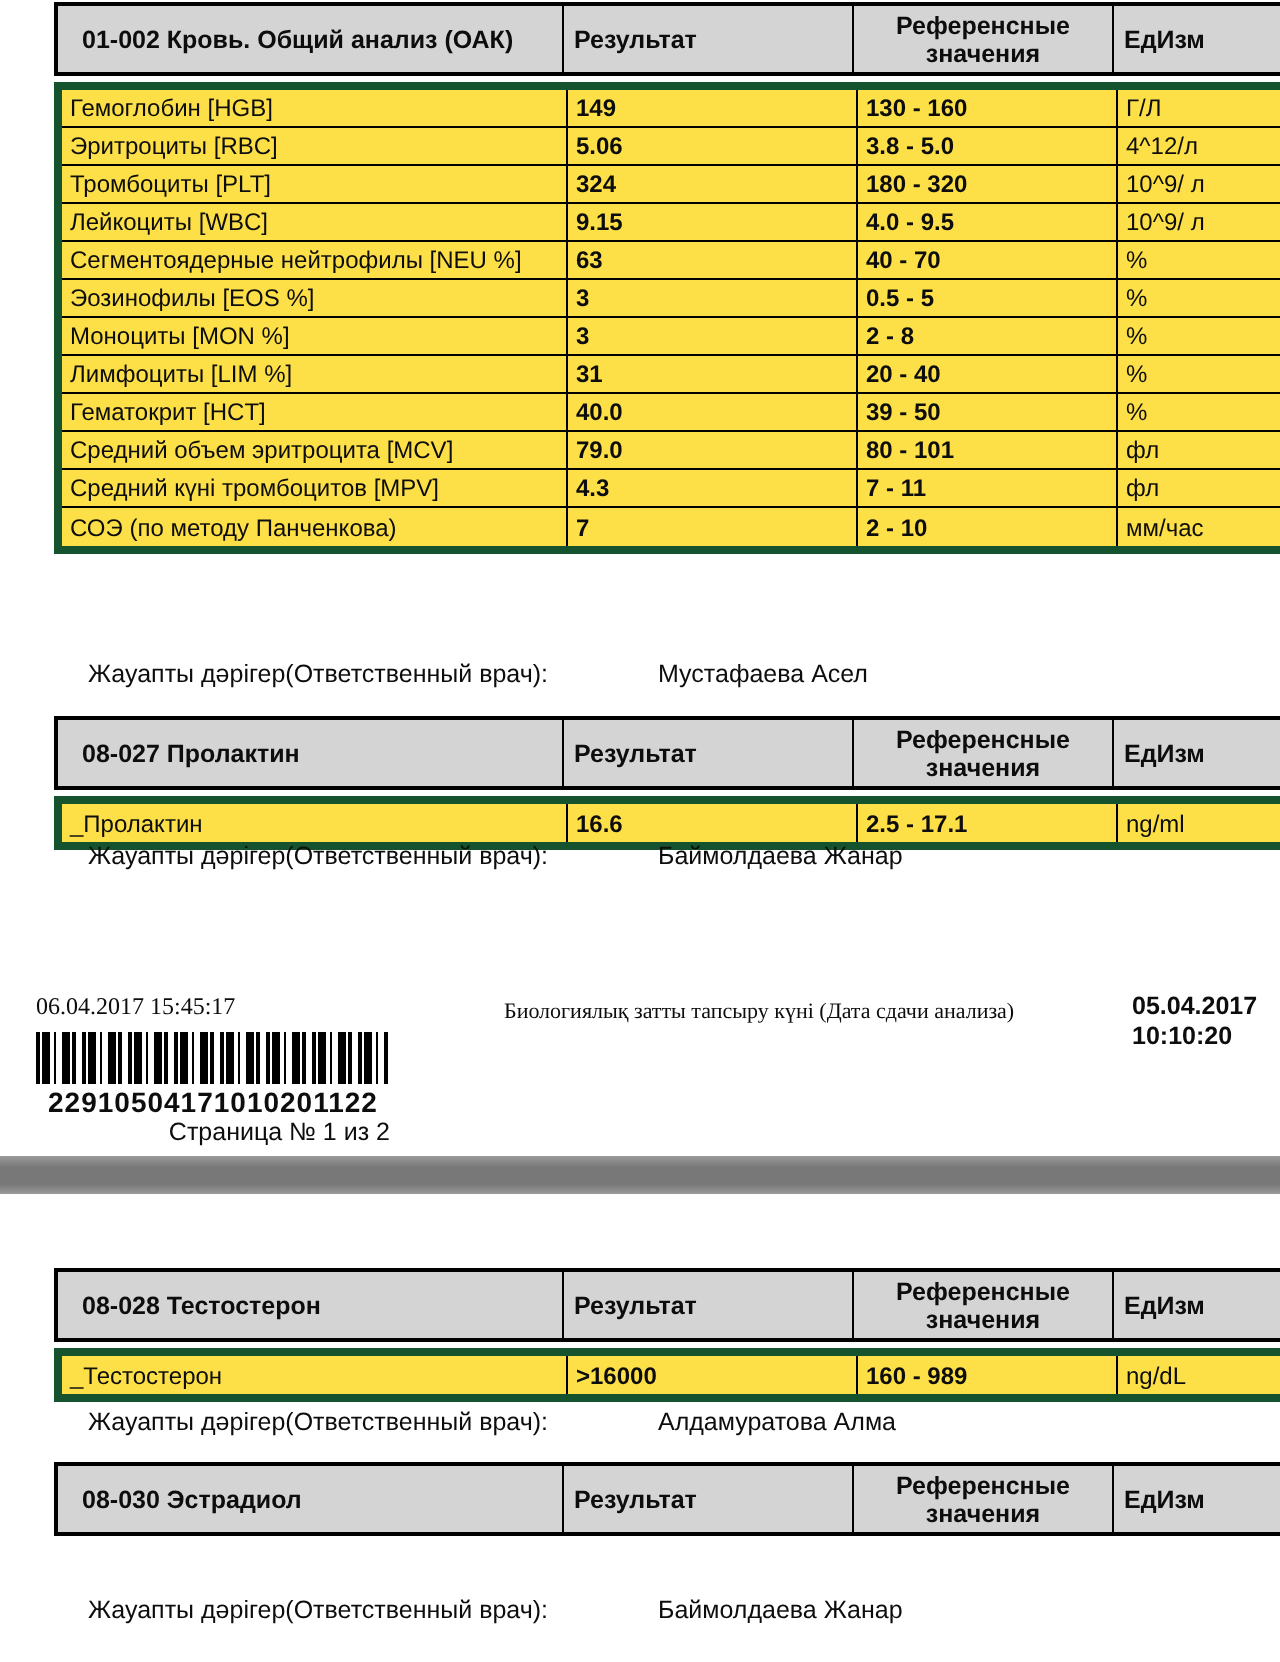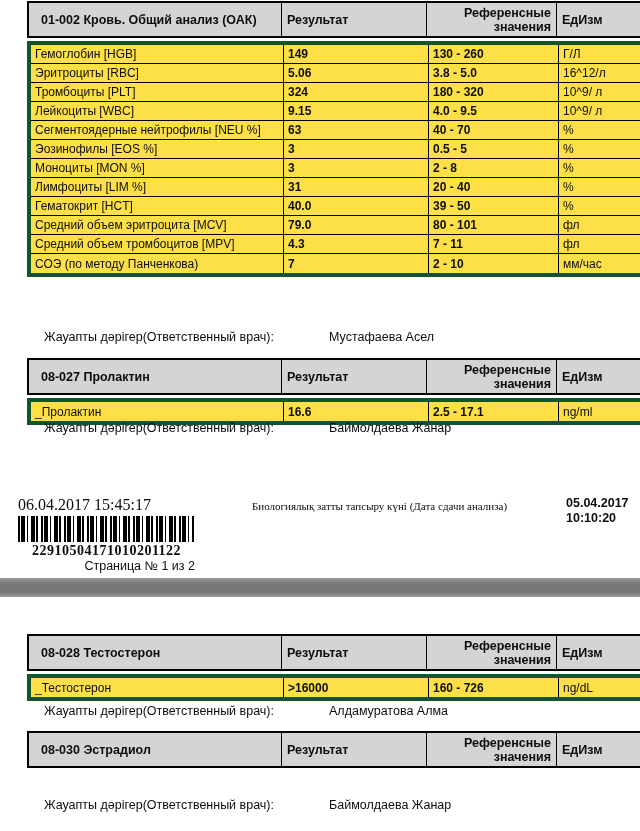--- a/index.html
+++ b/index.html
@@ -12,51 +12,51 @@
   .panel { position:absolute; left:8px; width:618px;margin-left:19px; }
   .thead {
     display:grid; grid-template-columns:252px 145px 130px 1fr;
     background:#d4d4d4; border:2px solid #000; min-height:37px;
   }
   .th {
     display:flex; align-items:center; font-weight:bold; font-size:12.5px;
     padding:2px 5px; border-left:1px solid #000; line-height:14px;
   }
   .th:first-child { border-left:none; padding-left:12px; }
-  .th.center { justify-content:center; text-align:right; }
+  .th.center { justify-content:center; text-align:center; }
   .tbody { border:4px solid #14532d; margin-top:3px; background:#fde047; }
   .trow {
     display:grid; grid-template-columns:252px 145px 130px 1fr;
     border-bottom:1px solid #000; min-height:19px; align-items:center;
   }
   .trow:last-child { border-bottom:none; }
   .td {
     font-size:12px; line-height:14px; padding:2px 4px;
     border-left:1px solid #000; align-self:stretch; display:flex; align-items:center;
   }
   .td:first-child { border-left:none; }
   .td.b { font-weight:bold; }
   
   .doctor { position:absolute; left:20px; width:600px; font-size:12.5px; display:flex;margin-left:24px; }
   .doctor .dlabel { width:285px; flex:0 0 285px; }
   
   .print-dt {
     position:absolute; left:18px; top:496px;
-    font-family:"Liberation Serif", serif; font-size:16px;
+    font-family:"Liberation Serif", serif; font-size:12px;
   }
   .barcode {
     position:absolute; left:18px; top:516px; width:176px; height:26px;
     background:repeating-linear-gradient(90deg,
       #000 0 2px, #fff 2px 3px, #000 3px 7px, #fff 7px 9px,
       #000 9px 10px, #fff 10px 13px, #000 13px 17px, #fff 17px 18px,
       #000 18px 20px, #fff 20px 23px);
   }
   .barcode-num {
     position:absolute; left:18px; top:543px; width:177px; text-align:center;
-    font-size:14px; font-weight:bold; letter-spacing:0.5px;font-family:Liberation Serif, serif;
+    font-size:14px; font-weight:bold; letter-spacing:0.5px;
   }
   .page-label {
     position:absolute; left:18px; top:559px; width:177px; text-align:right;
     font-size:12.5px;
   }
   .sample-label {
     position:absolute; left:252px; top:500px;
     font-family:"Liberation Serif", serif; font-size:11px;
   }
   .sample-dt {
@@ -78,28 +78,28 @@
     <div class="thead">
       <div class="th">01-002 Кровь. Общий анализ (ОАК)</div>
       <div class="th">Результат</div>
       <div class="th center">Референсные значения</div>
       <div class="th">ЕдИзм</div>
     </div>
     <div class="tbody">
         <div class="trow">
           <div class="td">Гемоглобин [HGB]</div>
           <div class="td b">149</div>
-          <div class="td b">130 - 260</div>
+          <div class="td b">130 - 160</div>
           <div class="td">Г/Л</div>
         </div>
         <div class="trow">
           <div class="td">Эритроциты [RBC]</div>
           <div class="td b">5.06</div>
           <div class="td b">3.8 - 5.0</div>
-          <div class="td">16^12/л</div>
+          <div class="td">4^12/л</div>
         </div>
         <div class="trow">
           <div class="td">Тромбоциты [PLT]</div>
           <div class="td b">324</div>
           <div class="td b">180 - 320</div>
           <div class="td">10^9/ л</div>
         </div>
         <div class="trow">
           <div class="td">Лейкоциты [WBC]</div>
           <div class="td b">9.15</div>
@@ -136,21 +136,21 @@
           <div class="td b">39 - 50</div>
           <div class="td">%</div>
         </div>
         <div class="trow">
           <div class="td">Средний объем эритроцита [MCV]</div>
           <div class="td b">79.0</div>
           <div class="td b">80 - 101</div>
           <div class="td">фл</div>
         </div>
         <div class="trow">
-          <div class="td">Средний объем тромбоцитов [MPV]</div>
+          <div class="td">Средний күні тромбоцитов [MPV]</div>
           <div class="td b">4.3</div>
           <div class="td b">7 - 11</div>
           <div class="td">фл</div>
         </div>
         <div class="trow">
           <div class="td">СОЭ (по методу Панченкова)</div>
           <div class="td b">7</div>
           <div class="td b">2 - 10</div>
           <div class="td">мм/час</div>
         </div>
@@ -198,21 +198,21 @@
     <div class="thead">
       <div class="th">08-028 Тестостерон</div>
       <div class="th">Результат</div>
       <div class="th center">Референсные значения</div>
       <div class="th">ЕдИзм</div>
     </div>
     <div class="tbody">
         <div class="trow">
           <div class="td">_Тестостерон</div>
           <div class="td b">&gt;16000</div>
-          <div class="td b">160 - 726</div>
+          <div class="td b">160 - 989</div>
           <div class="td">ng/dL</div>
         </div>
       </div>
   </section>
   <div class="doctor" style="top:704px">
     <span class="dlabel">Жауапты дәрігер(Ответственный врач):</span>
     <span class="dname">Алдамуратова Алма</span>
   </div>
 
   <section class="panel" style="top:731px">

